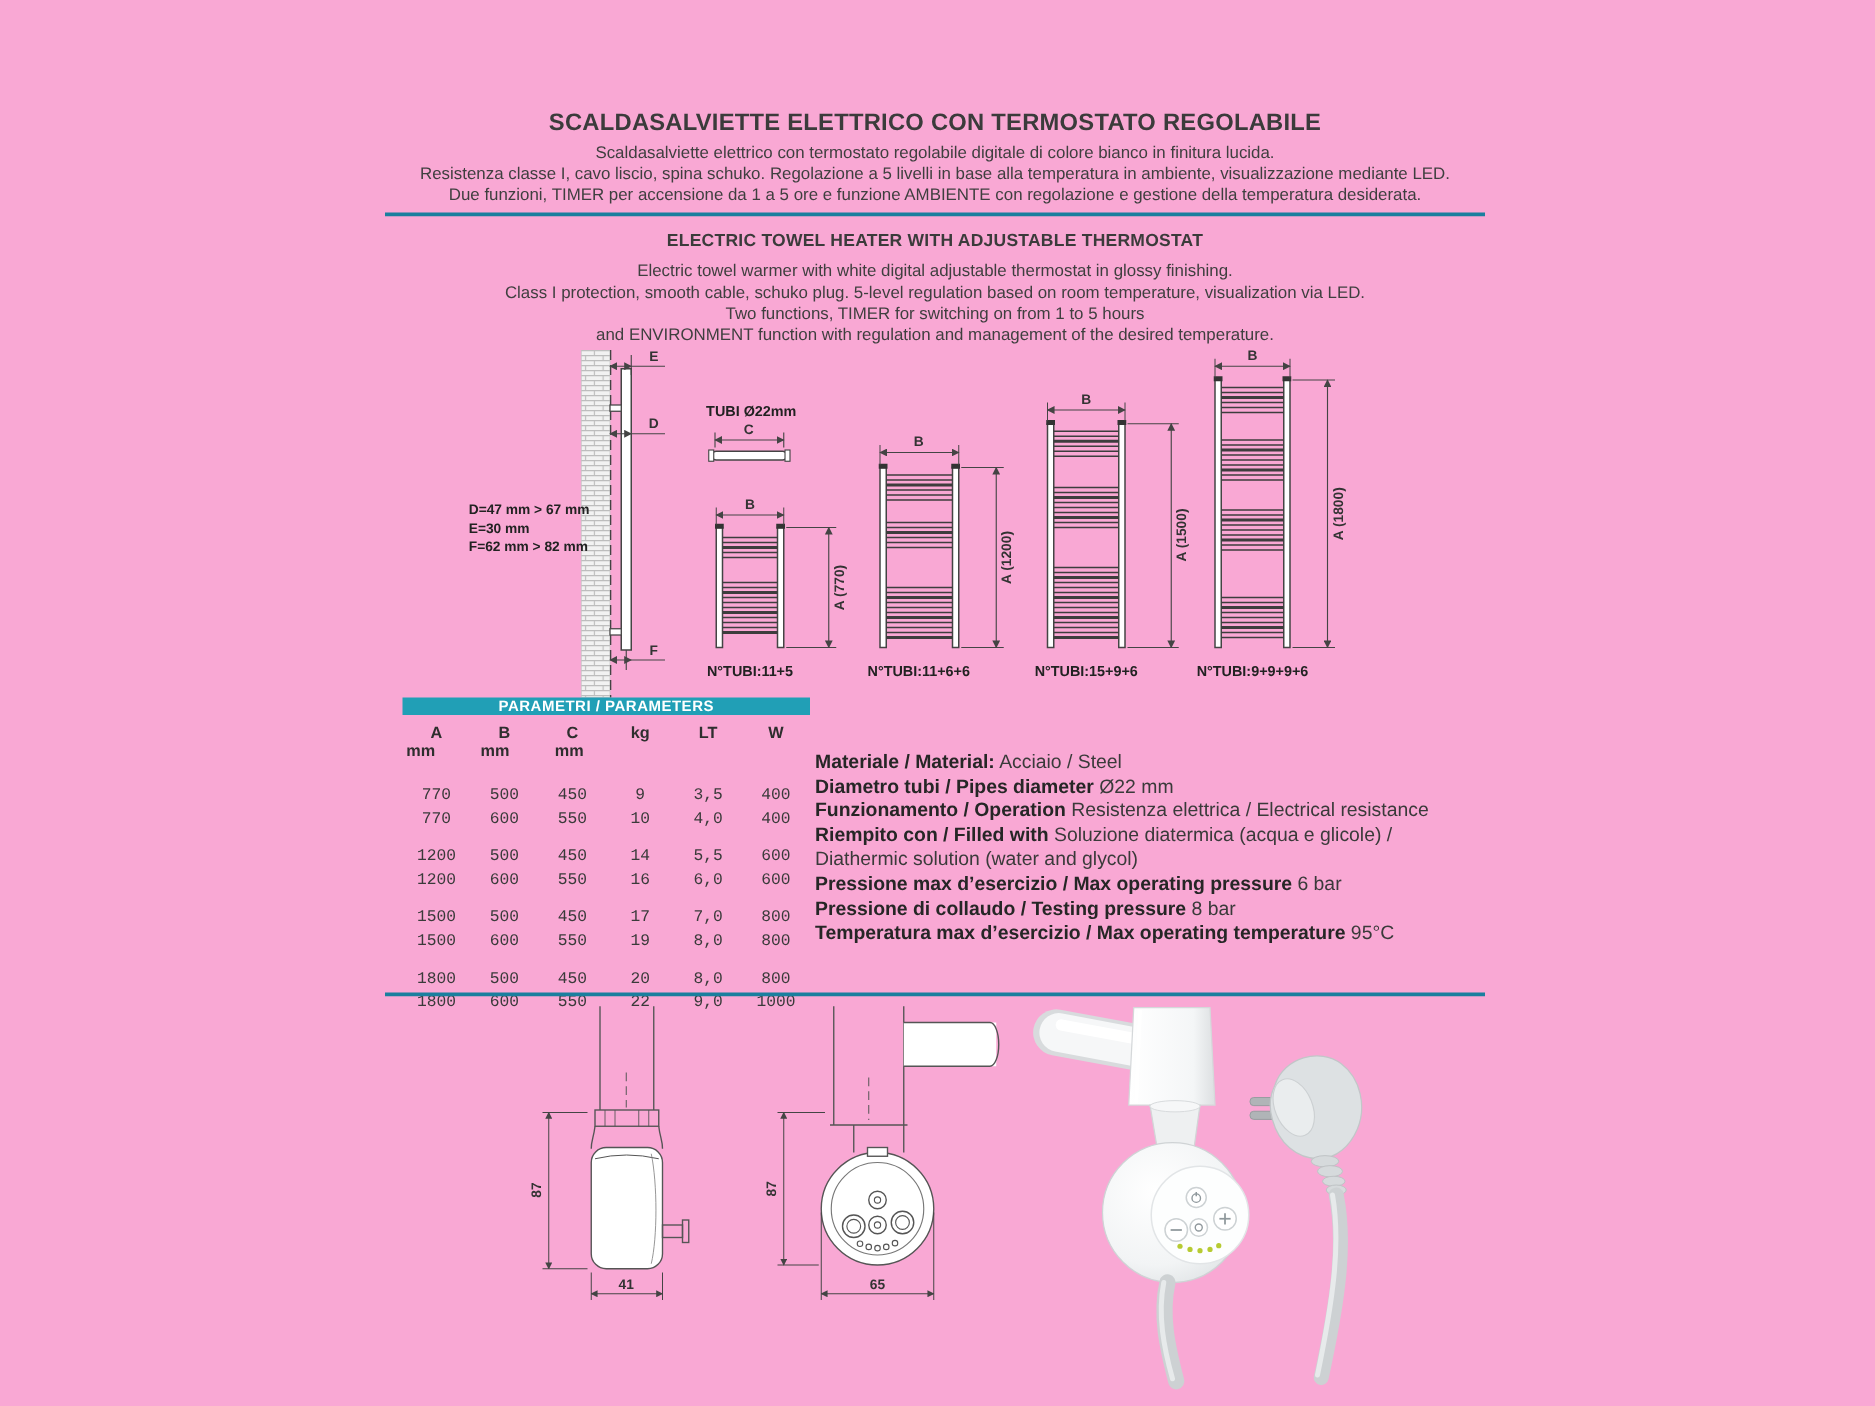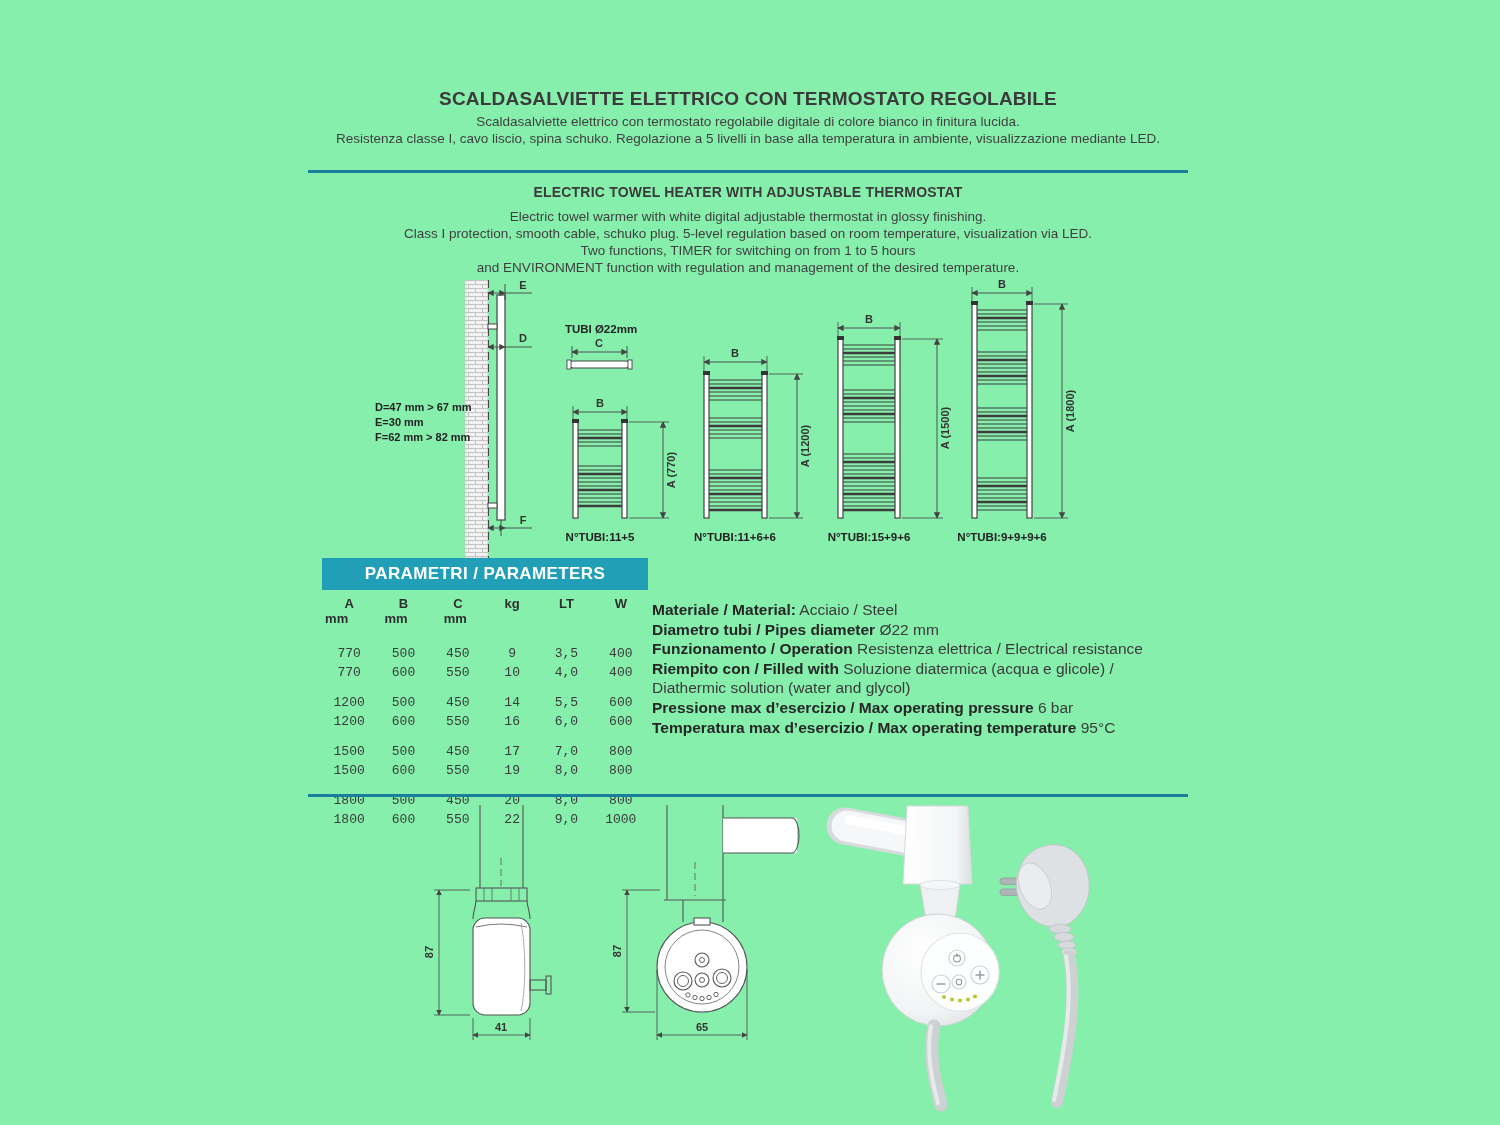--- a/index.html
+++ b/index.html
@@ -1,34 +1,34 @@
 <!DOCTYPE html>
 <html><head>
 <meta charset="utf-8">
 <style>
   html,body{margin:0;padding:0;background:#fff;}
   #canvas{
-    position:relative;width:1500px;height:1125px;background:#86efac;overflow:hidden;
+    position:relative;width:1500px;height:1125px;background:#f9a8d4;overflow:hidden;
     font-family:"Liberation Sans","DejaVu Sans",sans-serif;color:#333;
   }
   .abs{position:absolute;}
   
   .hdr-block{left:300px;width:896px;text-align:center;}
   .title{font-weight:bold;color:#3b3b3b;letter-spacing:.2px;}
   .it-title{top:88px;font-size:19px;}
   .en-title{top:184px;font-size:14px;}
   .desc{font-size:13.5px;line-height:17px;color:#3f3f3f;}
   .it-desc{top:113px;}
   .en-desc{top:208px;}
   .rule{left:308px;width:880px;height:3px;background:#1a7f9e;}
   .rule1{top:170px;}
   .rule2{top:794px;}
   
   .param-table{left:322px;top:558px;width:326px;}
-  .param-head{height:32px;background:#219fb6;color:#ffffff;font-size:17px;font-weight:bold;
+  .param-head{height:14px;background:#219fb6;color:#ffffff;font-size:12px;font-weight:bold;
     display:flex;align-items:center;justify-content:center;letter-spacing:.4px;}
   .t-row{display:flex;height:19px;align-items:center;}
   .t-row.hrow{margin-top:4px;height:18px;}
   .t-row.urow{height:13px;gap:30px;}
   .t-row.t-gap{margin-top:11px;}
   .t-cell{flex:1;text-align:center;font-size:13px;color:#3a3a3a;}
   .hrow .t-cell,.urow .t-cell{font-weight:bold;color:#2e2e2e;}
   .t-body{margin-top:19px;font-family:Liberation Mono, monospace;}
   
   .specs{left:652px;top:600px;width:540px;font-size:15.5px;line-height:19.6px;color:#3a3a3a;}
@@ -41,20 +41,21 @@
 </style>
 </head>
 <body>
 
 <div id="canvas">
 
   <div class="abs hdr-block title it-title">SCALDASALVIETTE ELETTRICO CON TERMOSTATO REGOLABILE</div>
   <div class="abs hdr-block desc it-desc">
     <div>Scaldasalviette elettrico con termostato regolabile digitale di colore bianco in finitura lucida.</div>
     <div>Resistenza classe I, cavo liscio, spina schuko. Regolazione a 5 livelli in base alla temperatura in ambiente, visualizzazione mediante LED.</div>
+    <div>Due funzioni, TIMER per accensione da 1 a 5 ore e funzione AMBIENTE con regolazione e gestione della temperatura desiderata.</div>
   </div>
 
   <div class="abs rule rule1"></div>
 
   <div class="abs hdr-block title en-title">ELECTRIC TOWEL HEATER WITH ADJUSTABLE THERMOSTAT</div>
   <div class="abs hdr-block desc en-desc">
     <div>Electric towel warmer with white digital adjustable thermostat in glossy finishing.</div>
     <div>Class I protection, smooth cable, schuko plug. 5-level regulation based on room temperature, visualization via LED.</div>
     <div>Two functions, TIMER for switching on from 1 to 5 hours</div>
     <div>and ENVIRONMENT function with regulation and management of the desired temperature.</div>
@@ -370,20 +371,21 @@
         </div>
       </div>
   </div>
 
   <div class="abs specs" id="specs">
       <div class="spec-line"><b>Materiale / Material:</b> Acciaio / Steel</div>
       <div class="spec-line"><b>Diametro tubi / Pipes diameter</b> Ø22 mm</div>
       <div class="spec-line"><b>Funzionamento / Operation</b> Resistenza elettrica / Electrical resistance</div>
       <div class="spec-line"><b>Riempito con / Filled with</b> Soluzione diatermica (acqua e glicole) / Diathermic solution (water and glycol)</div>
       <div class="spec-line"><b>Pressione max d’esercizio / Max operating pressure</b> 6 bar</div>
+      <div class="spec-line"><b>Pressione di collaudo / Testing pressure</b> 8 bar</div>
       <div class="spec-line"><b>Temperatura max d’esercizio / Max operating temperature</b> 95°C</div>
     </div>
 
   <div class="abs rule rule2"></div>
 
   <svg class="abs" style="left:300px;top:800px;" width="900" height="325" viewBox="0 0 900 325">
     <defs>
       <marker id="arr2" viewBox="0 0 10 10" refX="9" refY="5" markerWidth="7" markerHeight="7" orient="auto-start-reverse">
         <path d="M0,0 L10,5 L0,10 Z" fill="#444"></path>
       </marker>

